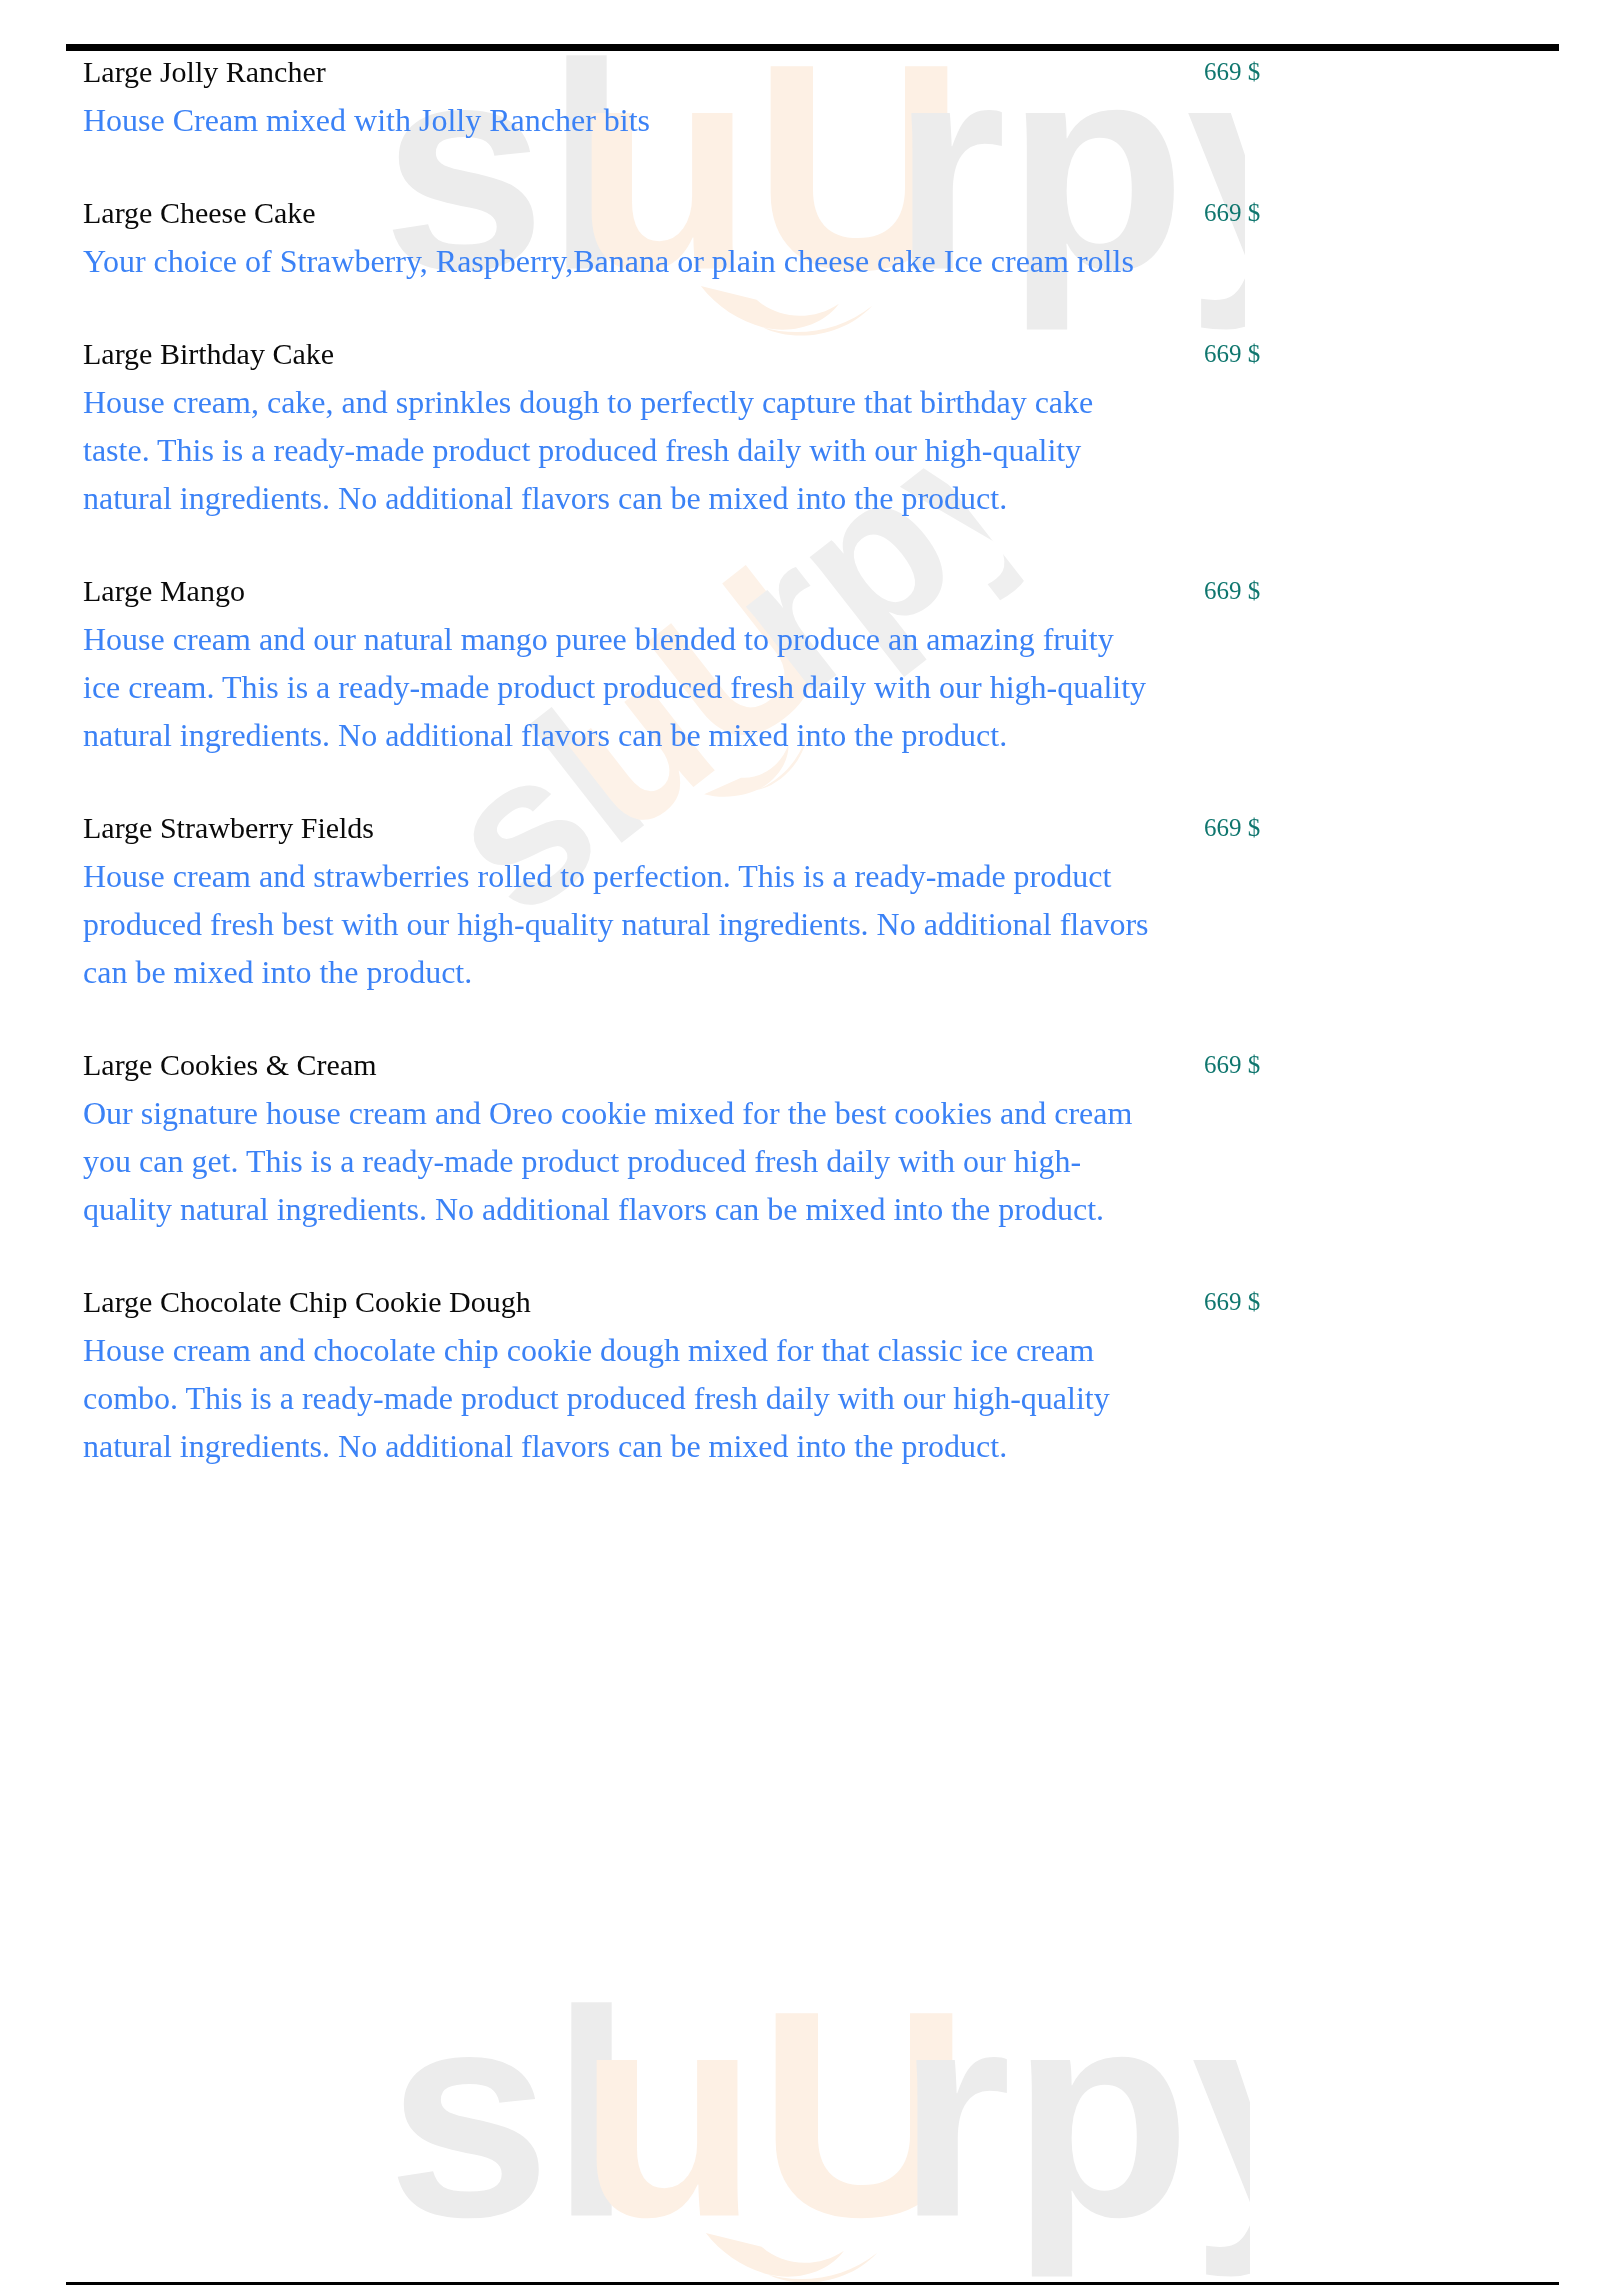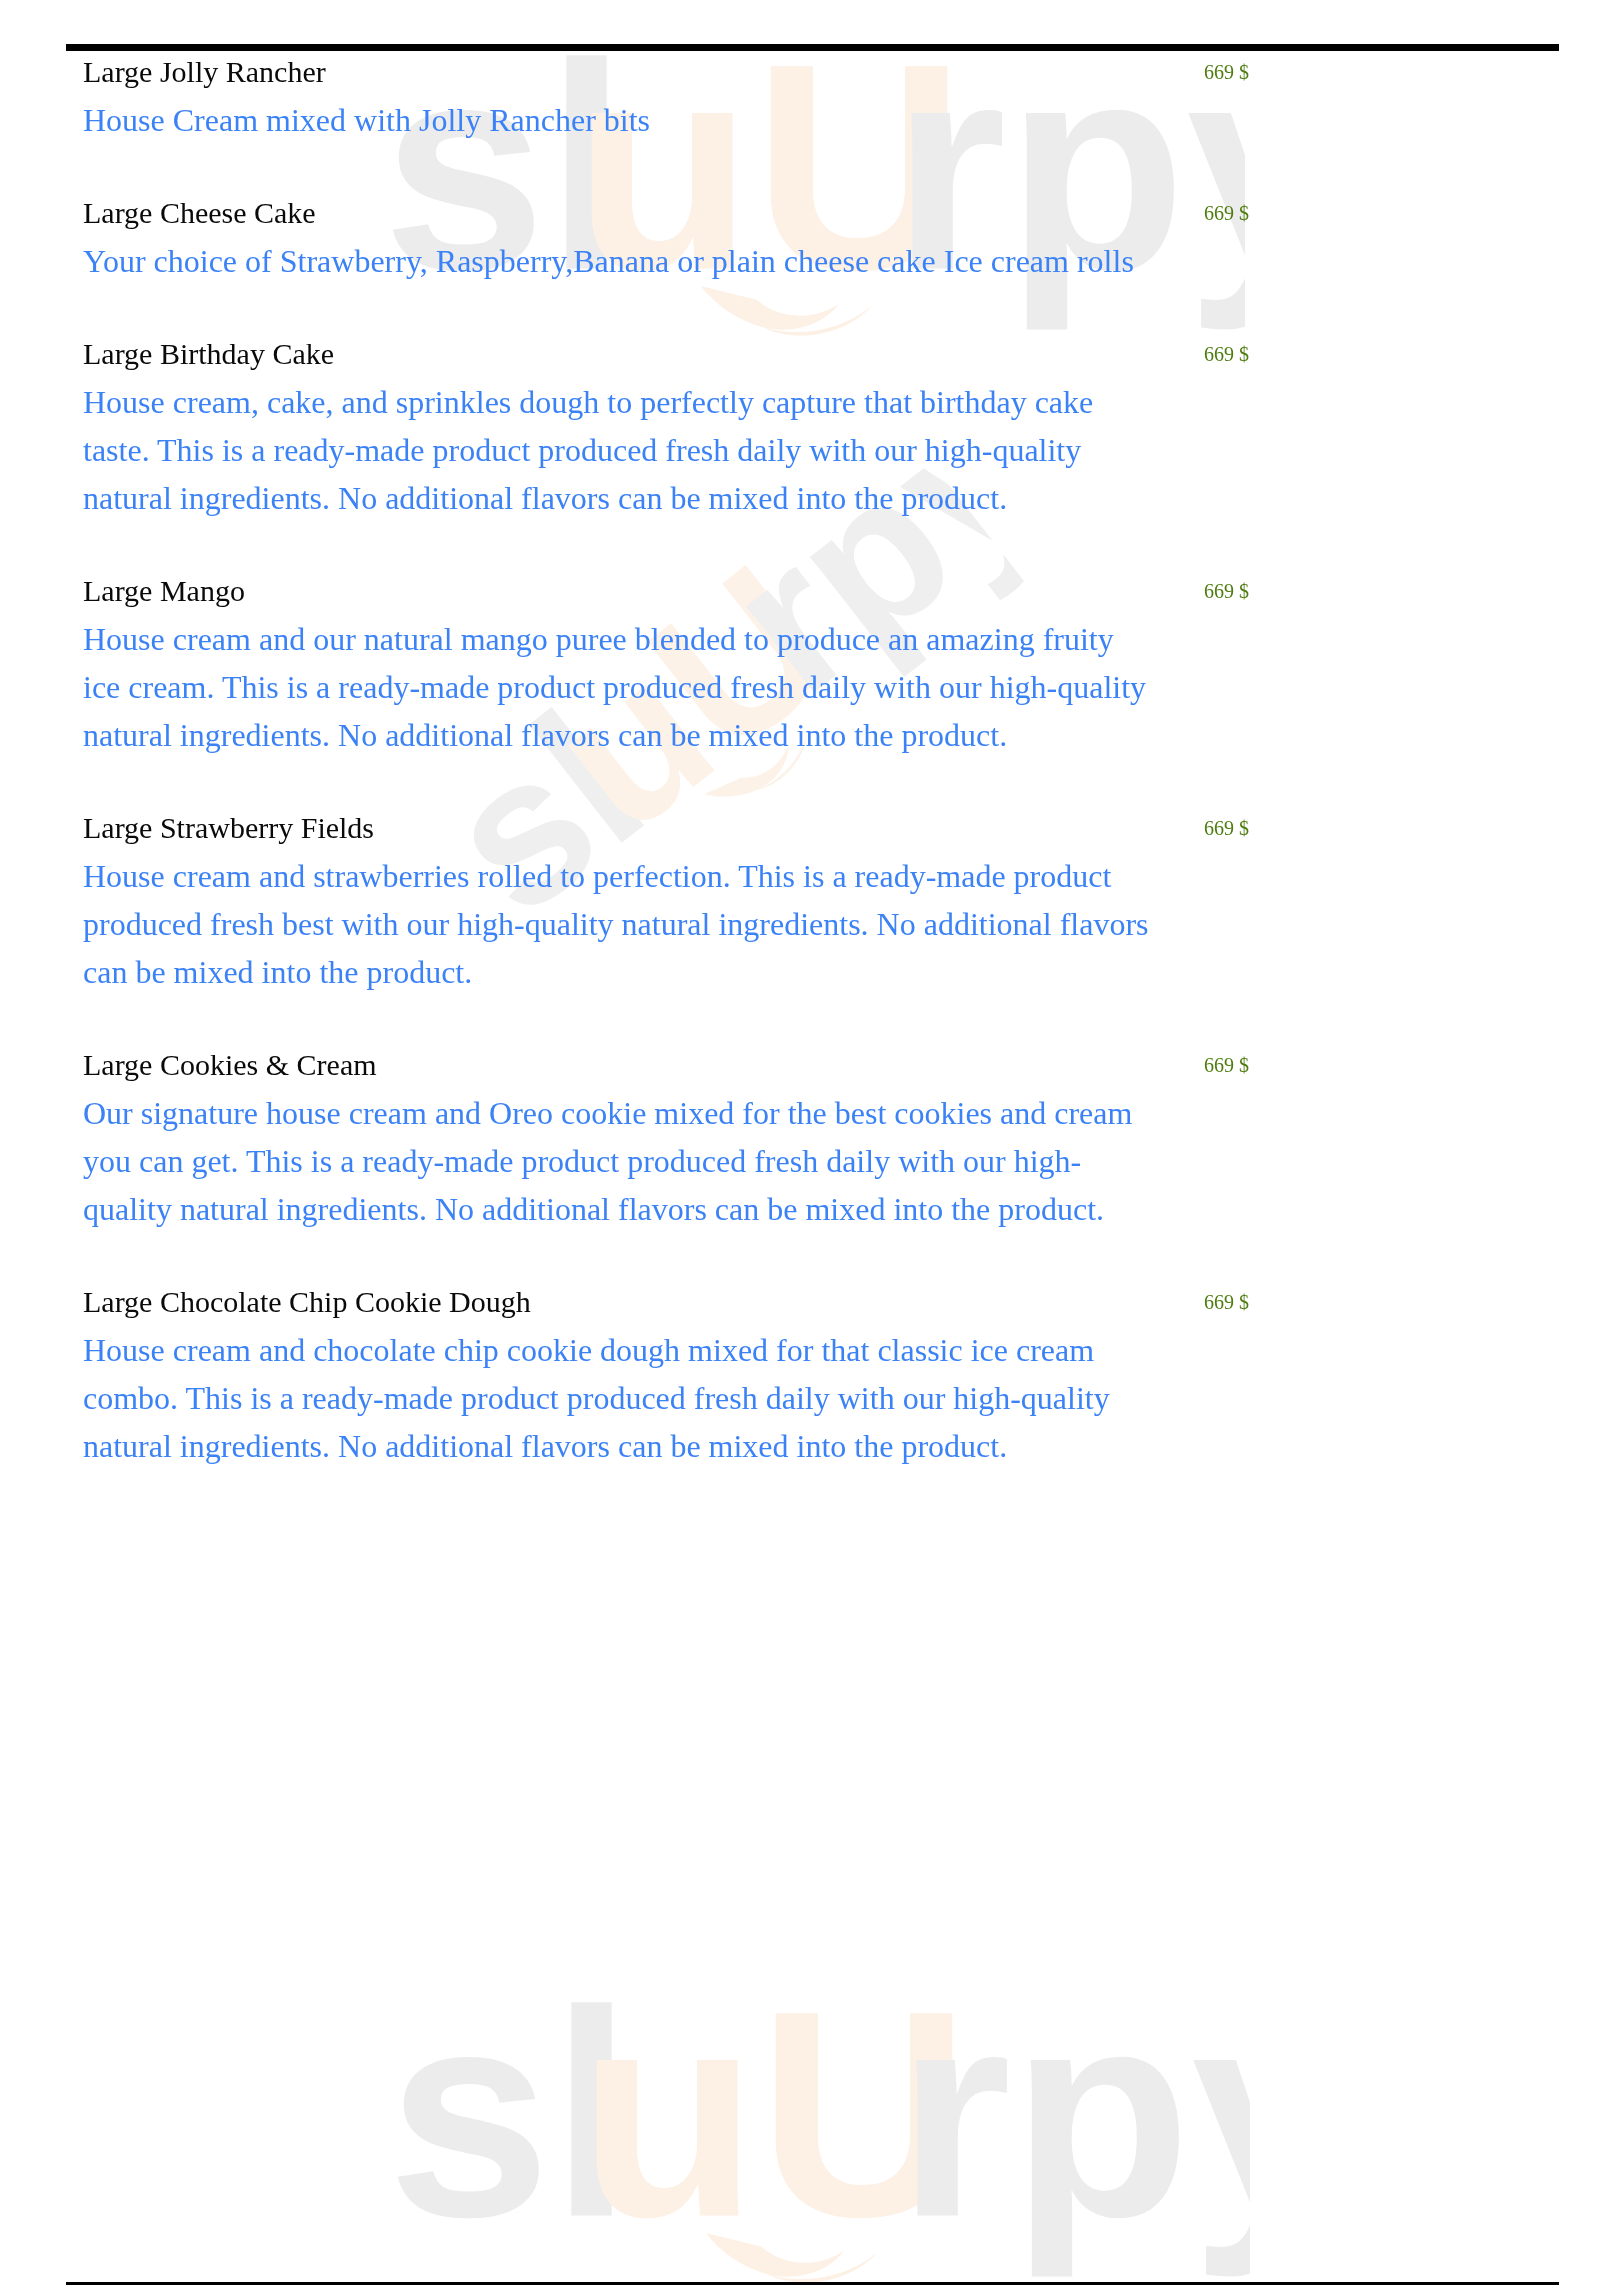--- a/index.html
+++ b/index.html
@@ -95,23 +95,23 @@
     line-height: 48px;
     color: #3b82f6;
     max-width: 1103px;
   }
 
   .item-price {
     flex: 0 0 auto;
     width: 323px;
     padding-left: 47px;
     box-sizing: border-box;
-    font-size: 20px;
+    font-size: 25px;
     line-height: 48px;
-    color: #4d7c0f;
+    color: #0f766e;
     white-space: nowrap;
   }
 </style>
 </head>
 <body>
 
 <div class="page">
 
   <div class="wm-layer">
 

